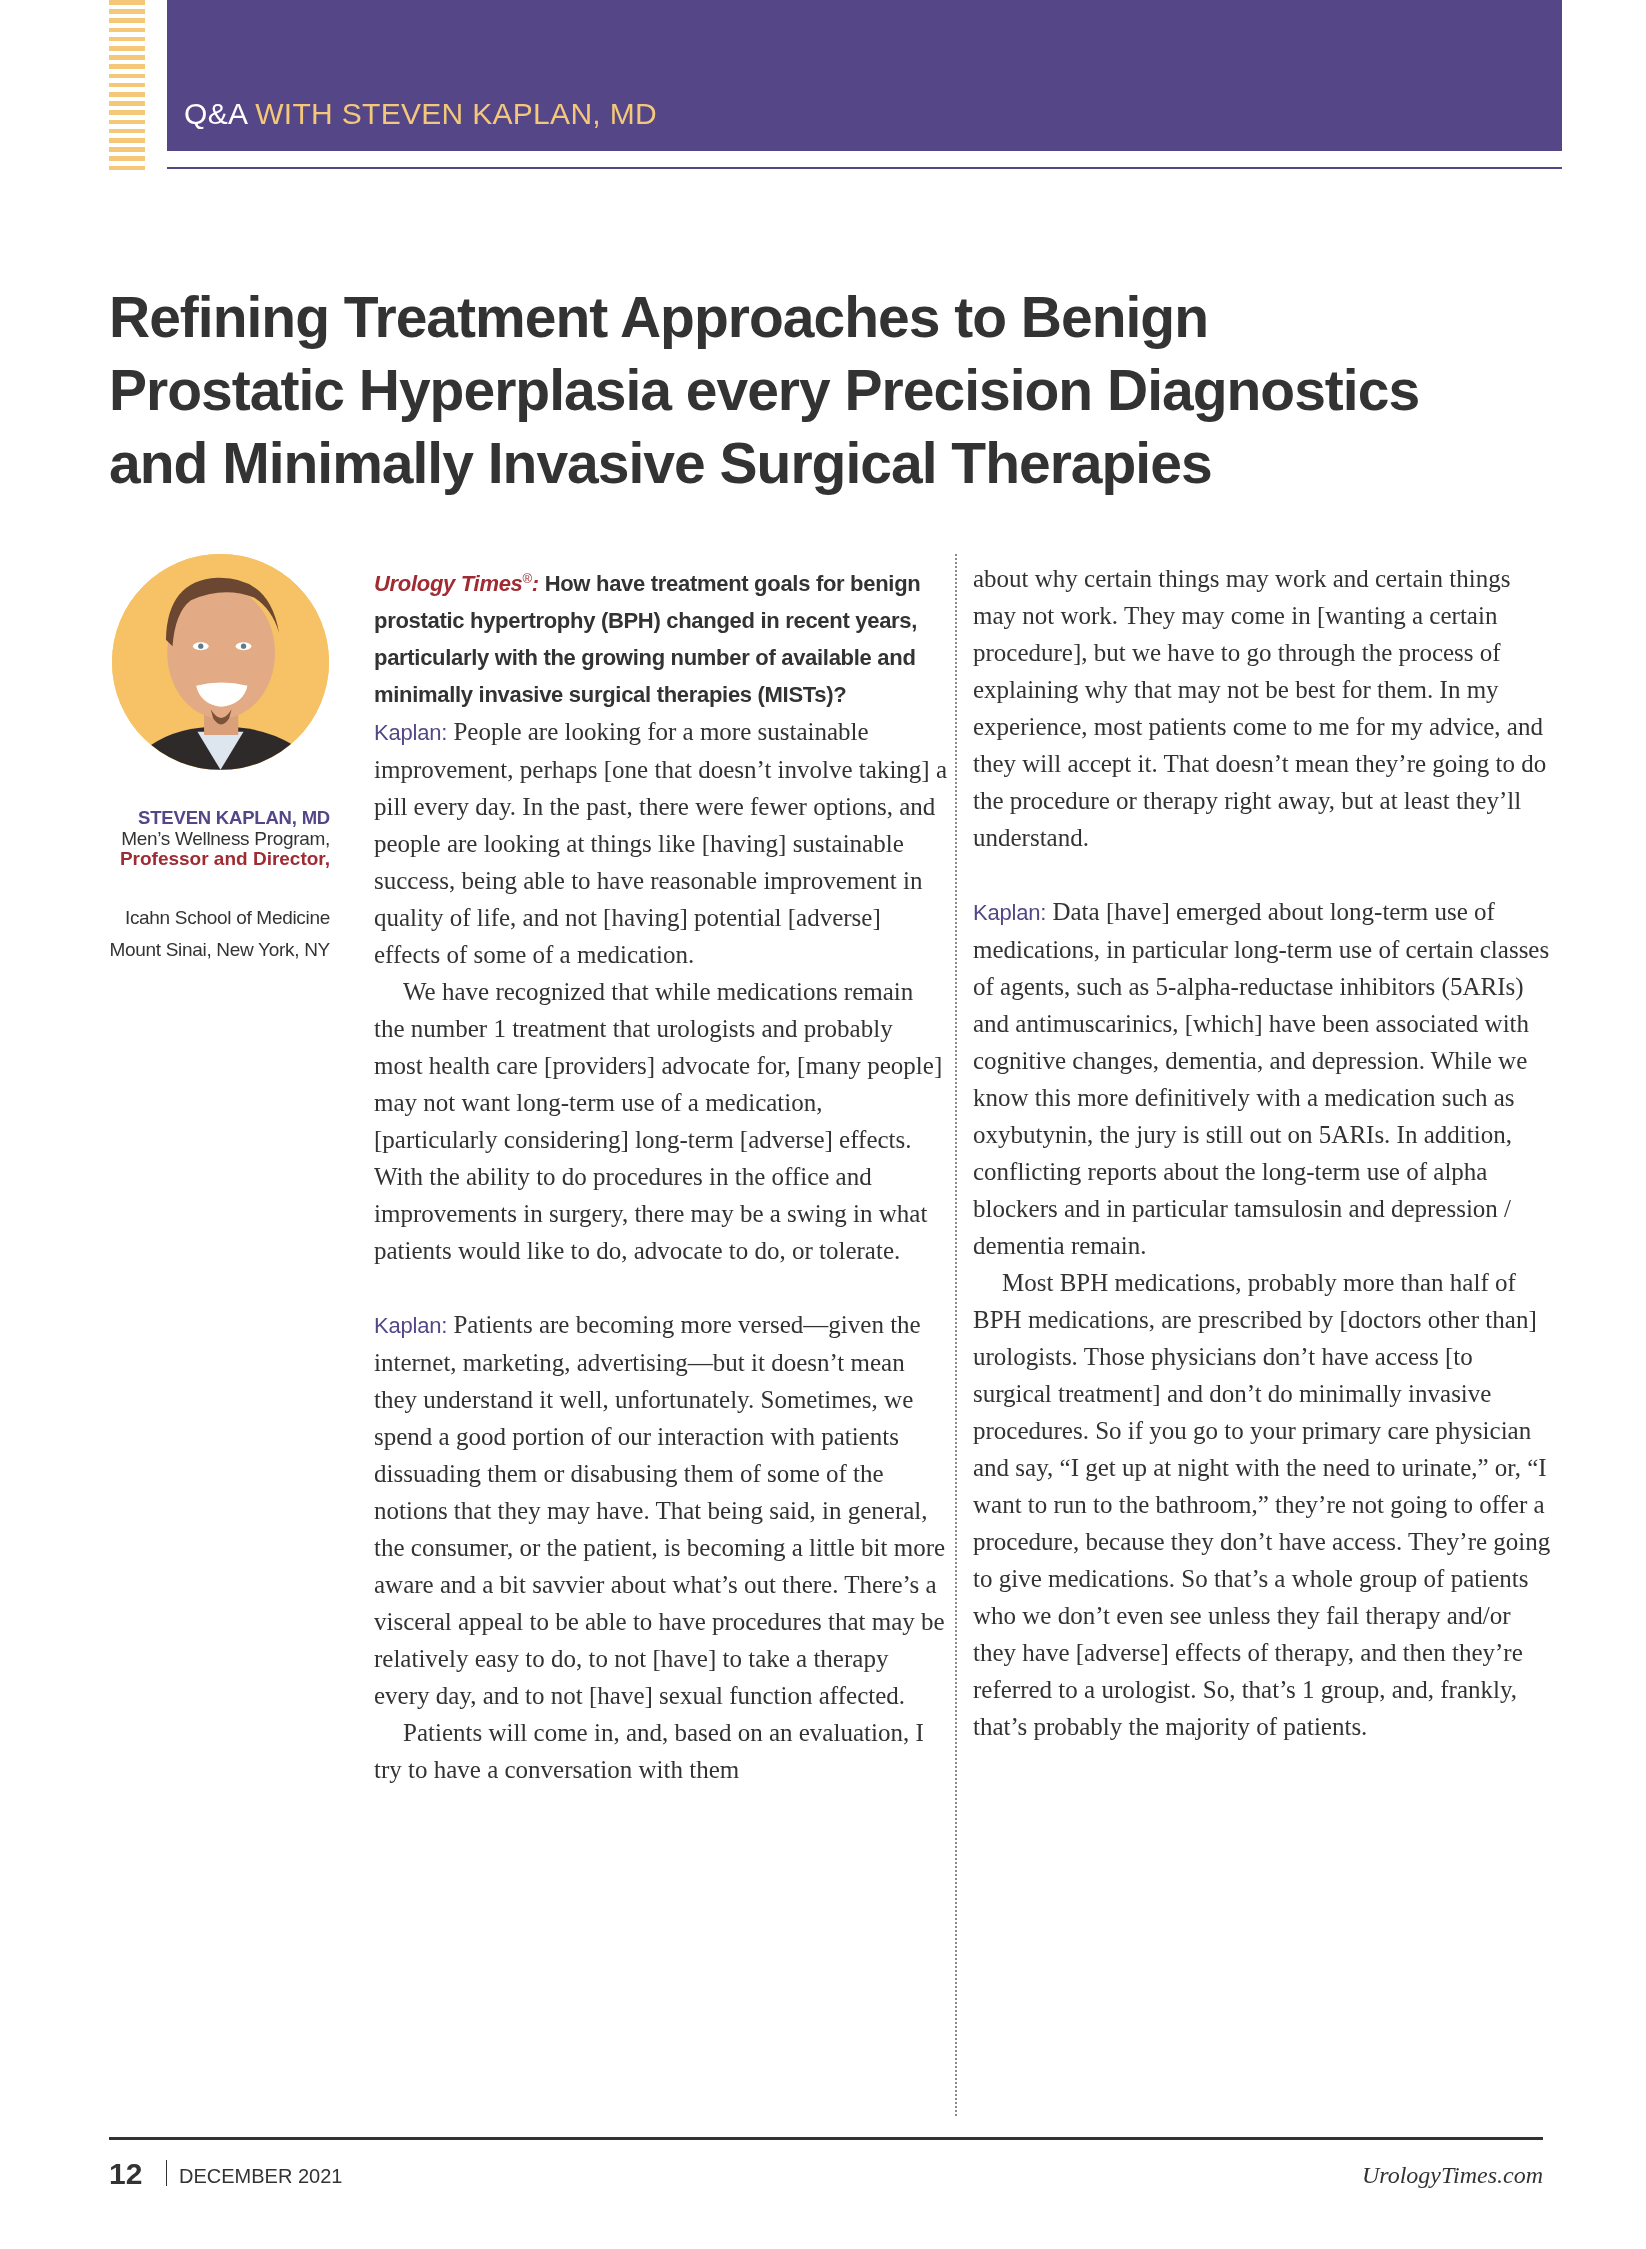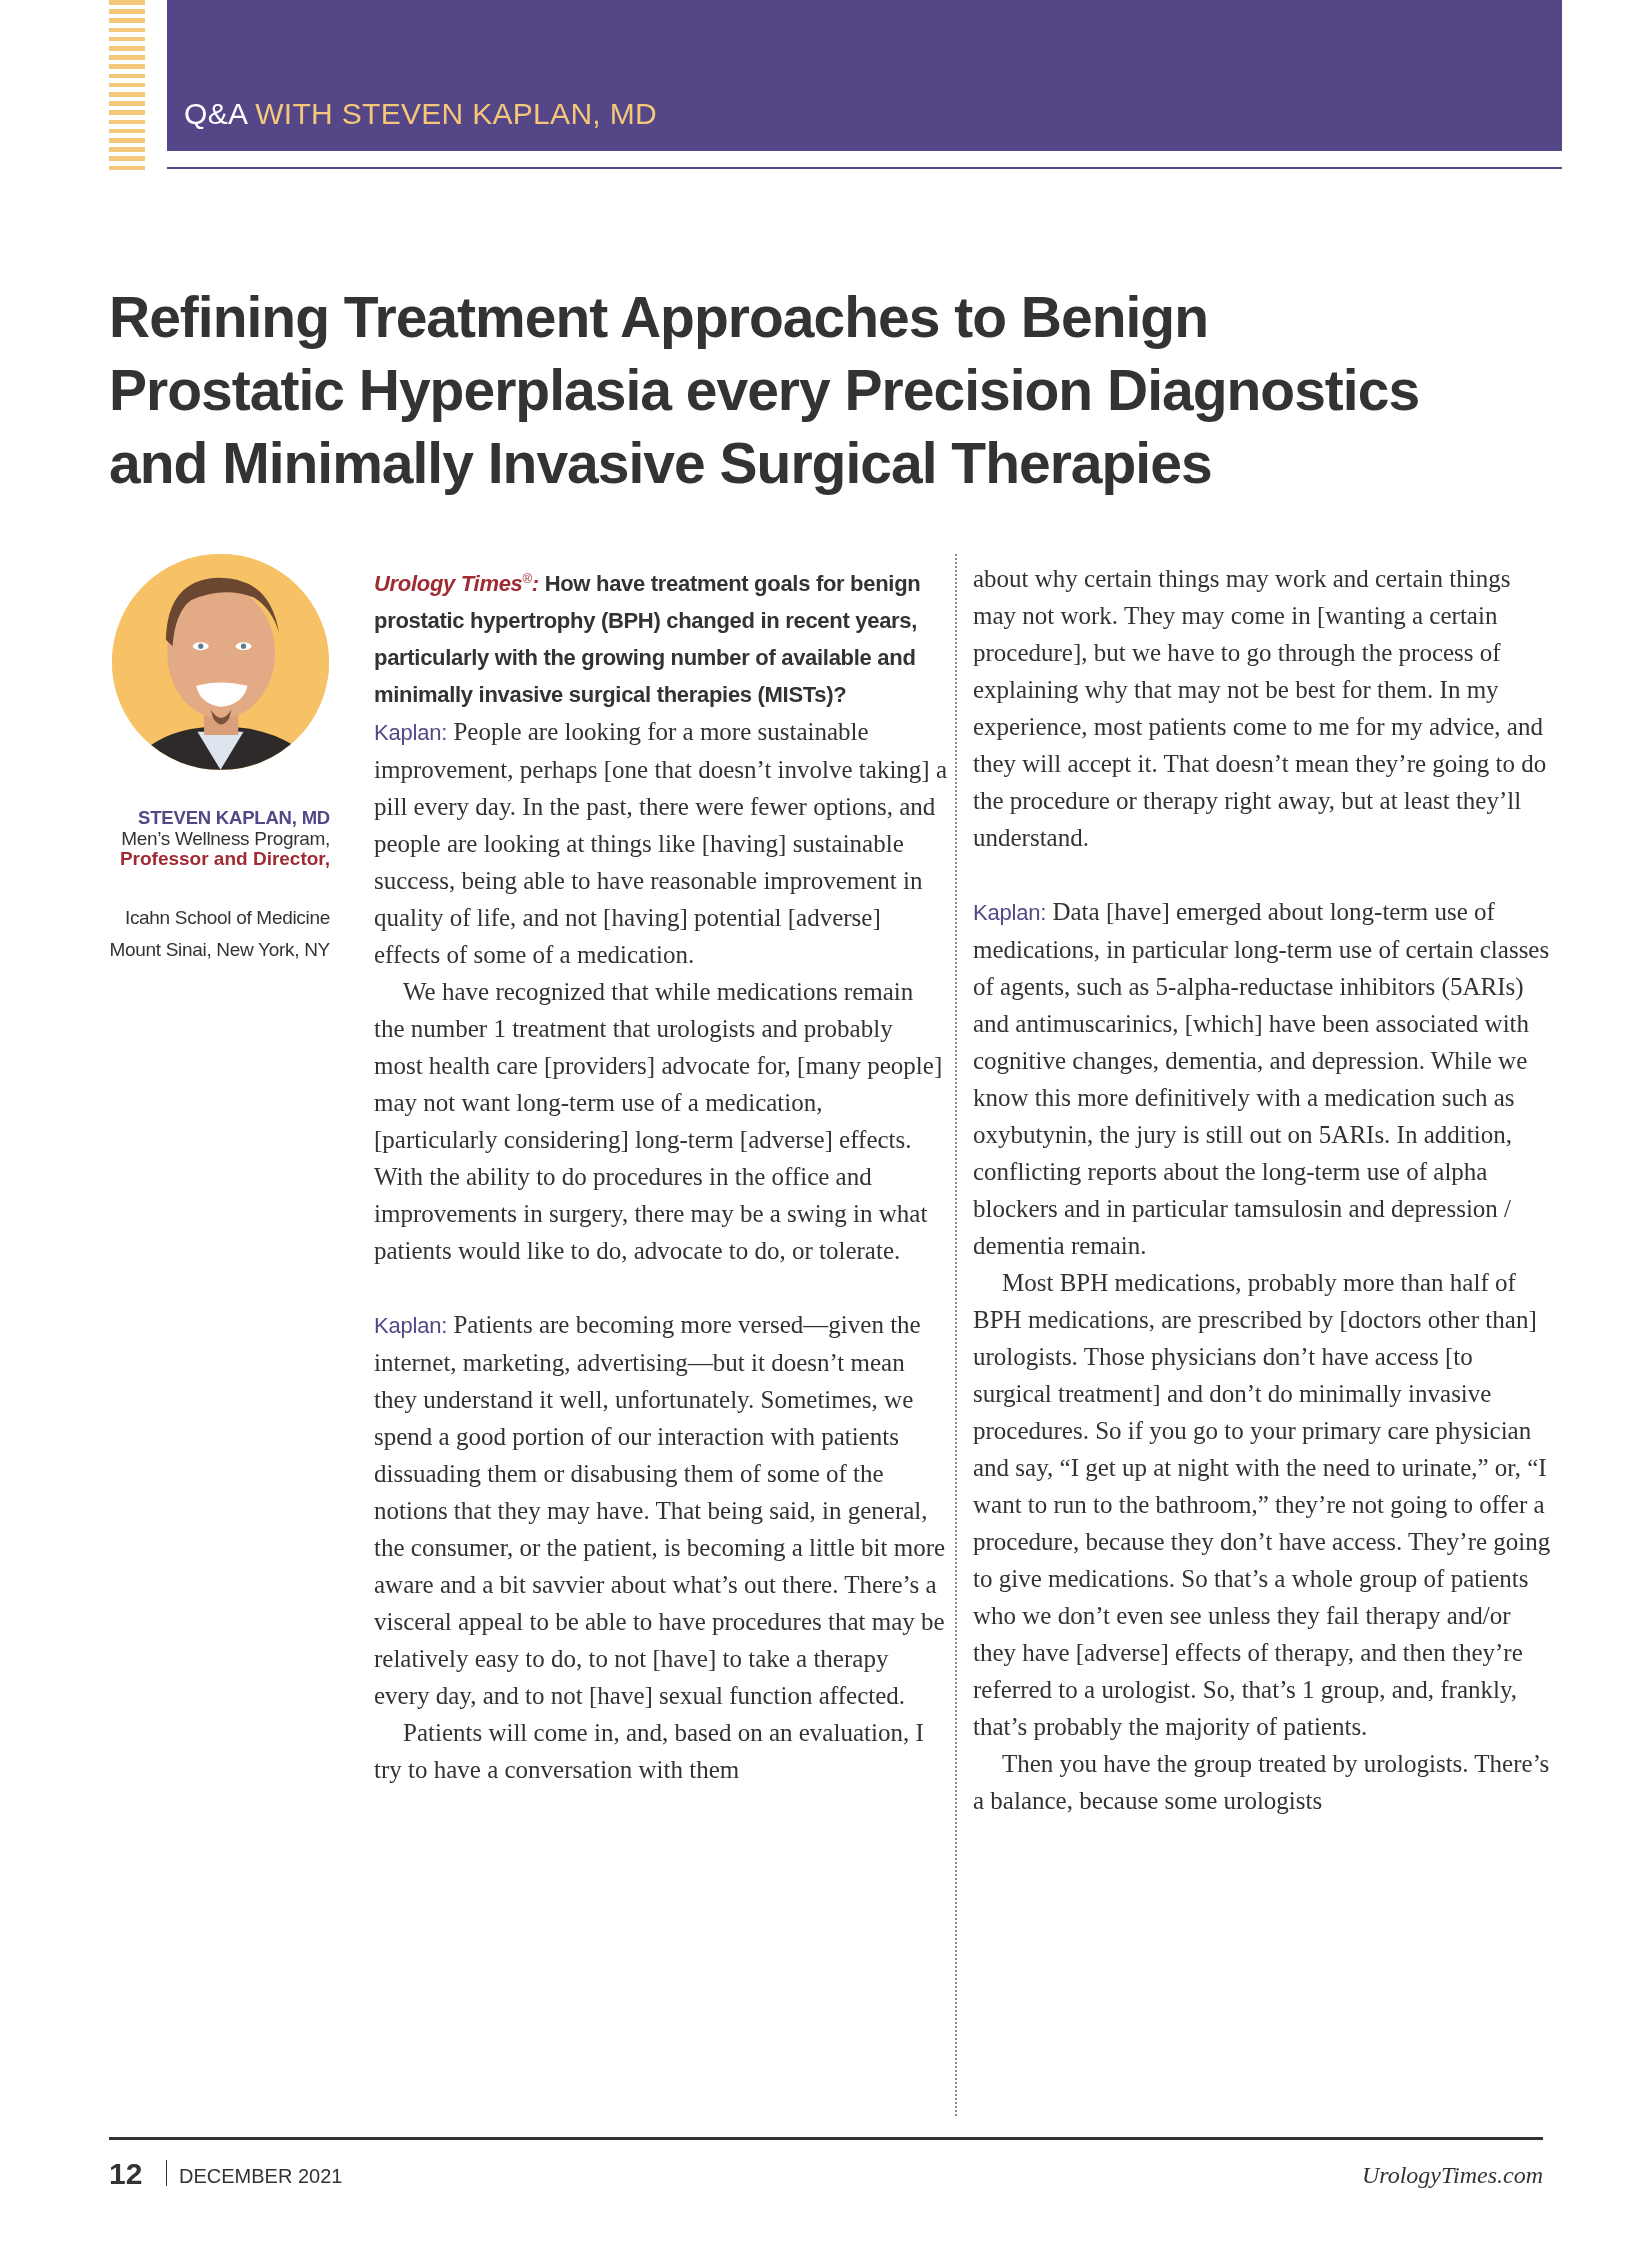--- a/index.html
+++ b/index.html
@@ -104,21 +104,20 @@
   <p class="indent">Patients will come in, and, based on an evaluation, I try to have a conversation with them</p>
 </div>
 
 <div class="divider"></div>
 
 <div class="col col2">
   <p>about why certain things may work and certain things may not work. They may come in [wanting a certain procedure], but we have to go through the process of explaining why that may not be best for them. In my experience, most patients come to me for my advice, and they will accept it. That doesn’t mean they’re going to do the procedure or therapy right away, but at least they’ll understand.</p>
   <div class="gap"></div>
   <p><span class="spk">Kaplan:</span><span> Data [have] emerged about long-term use of medications, in particular long-term use of certain classes of agents, such as 5-alpha-reductase inhibitors (5ARIs) and antimuscarinics, [which] have been associated with cognitive changes, dementia, and depression. While we know this more definitively with a medication such as oxybutynin, the jury is still out on 5ARIs. In addition, conflicting reports about the long-term use of alpha blockers and in particular tamsulosin and depression / dementia remain.</span></p>
   <p class="indent">Most BPH medications, probably more than half of BPH medications, are prescribed by [doctors other than] urologists. Those physicians don’t have access [to surgical treatment] and don’t do minimally invasive procedures. So if you go to your primary care physician and say, “I get up at night with the need to urinate,” or, “I want to run to the bathroom,” they’re not going to offer a procedure, because they don’t have access. They’re going to give medications. So that’s a whole group of patients who we don’t even see unless they fail therapy and/or they have [adverse] effects of therapy, and then they’re referred to a urologist. So, that’s 1 group, and, frankly, that’s probably the majority of patients.</p>
-  <p class="indent">Then you have the group treated by urologists. There’s a balance, because some urologists</p>
 </div>
 
 <div class="footer-rule"></div>
 <div class="page-num">12</div>
 <div class="page-sep"></div>
 <div class="page-date">DECEMBER 2021</div>
 <div class="site">UrologyTimes.com</div>
 
 
 </body></html>

